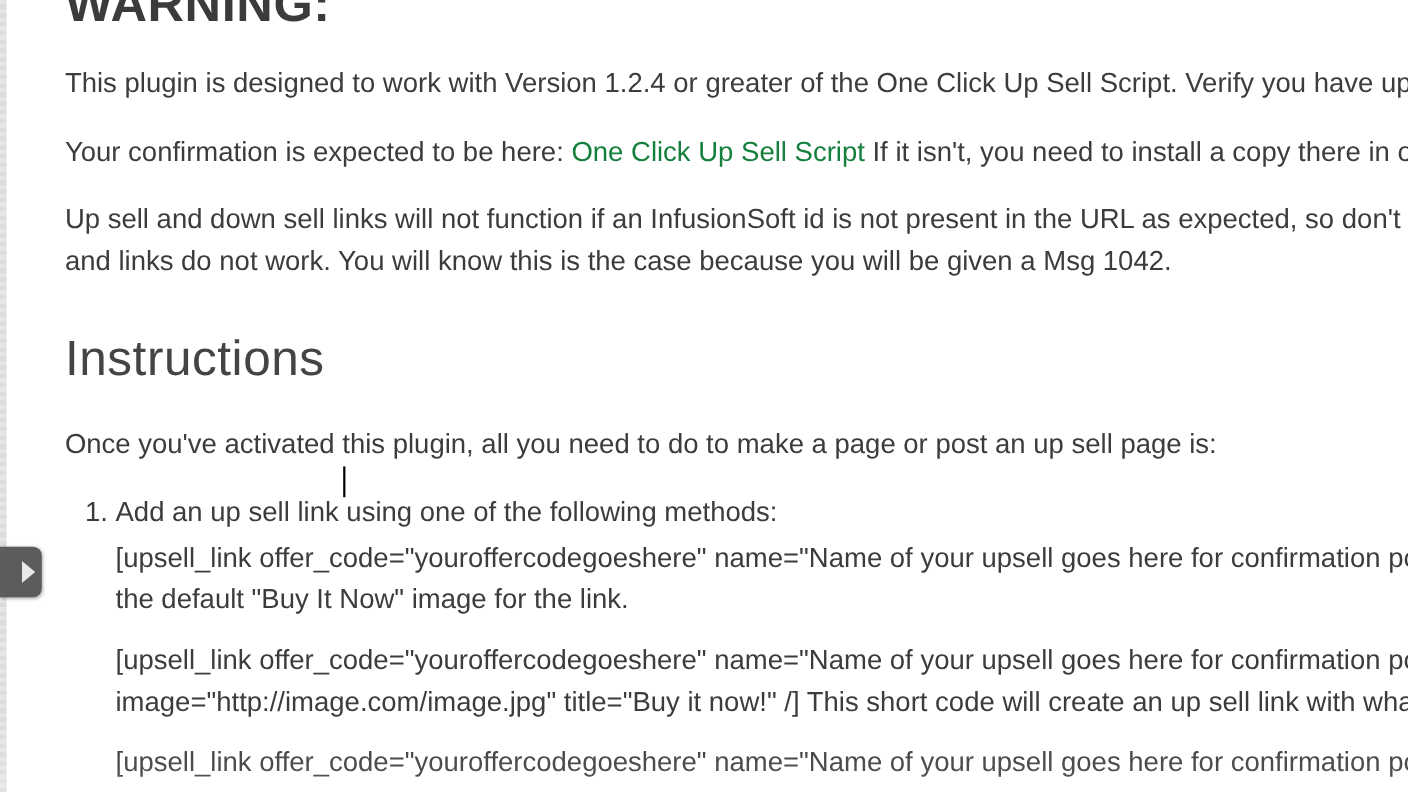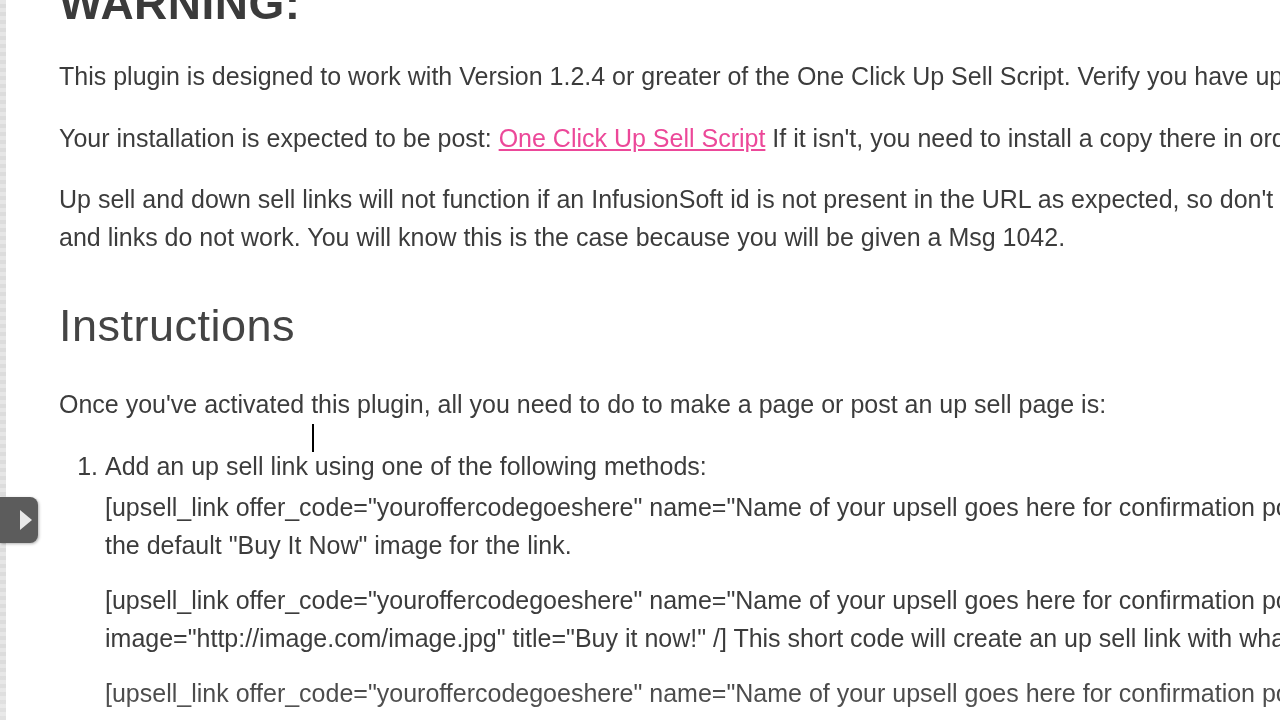--- a/index.html
+++ b/index.html
@@ -2,21 +2,21 @@
 <html><head>
 <meta charset="utf-8">
 <style>
   html,body{margin:0;padding:0;width:1280px;height:720px;overflow:hidden;
     font-family:"Helvetica Neue",Arial,sans-serif;background:#fff;color:#333}
   .page{position:absolute;left:59px;top:-24px;width:1300px}
   h1.warn{font-size:46px;font-weight:700;letter-spacing:.5px;margin:0 0 28px;
     color:#3b3b3b;font-family:"Helvetica Neue",Arial,sans-serif}
   p{font-size:25px;line-height:1.5;margin:0 0 24px;color:#3c3c3c;
     font-weight:400;white-space:nowrap}
-  a{color:#ec4899;text-decoration:underline;cursor:pointer}
+  a{color:#15803d;cursor:pointer}
   h2.instr{font-size:45px;font-weight:400;color:#444;margin:44px 0 34px;
     letter-spacing:.5px}
   ol{padding-left:46px;margin:0}
   ol>li{font-size:25px;line-height:1.5;color:#3c3c3c;margin-bottom:22px}
   .item-lead{white-space:nowrap}
   .sub{margin-top:4px;white-space:nowrap}
   .sub2{white-space:nowrap}
   .cursor{position:absolute;left:312px;top:424px;width:2px;height:28px;
     background:#000}
   
@@ -38,21 +38,21 @@
 <div class="edge"></div>
 <div class="tab"></div>
 
 <div class="page">
 
   <h1 class="warn">WARNING:</h1>
 
   <p>This plugin is designed to work with Version 1.2.4 or greater of the One Click Up Sell Script. Verify you have updated pr</p>
 
   <p>
-    <span>Your installation is expected to be post: </span><a>One Click Up Sell Script</a><span> If it isn't, you need to install a copy there in order for th</span>
+    <span>Your confirmation is expected to be here: </span><a>One Click Up Sell Script</a><span> If it isn't, you need to install a copy there in order for th</span>
   </p>
 
   <p style="margin-bottom:0">Up sell and down sell links will not function if an InfusionSoft id is not present in the URL as expected, so don't be alarm</p>
   <p>and links do not work. You will know this is the case because you will be given a Msg 1042.</p>
 
   <h2 class="instr">Instructions</h2>
 
   <p>Once you've activated this plugin, all you need to do to make a page or post an up sell page is:</p>
 
   <ol>

